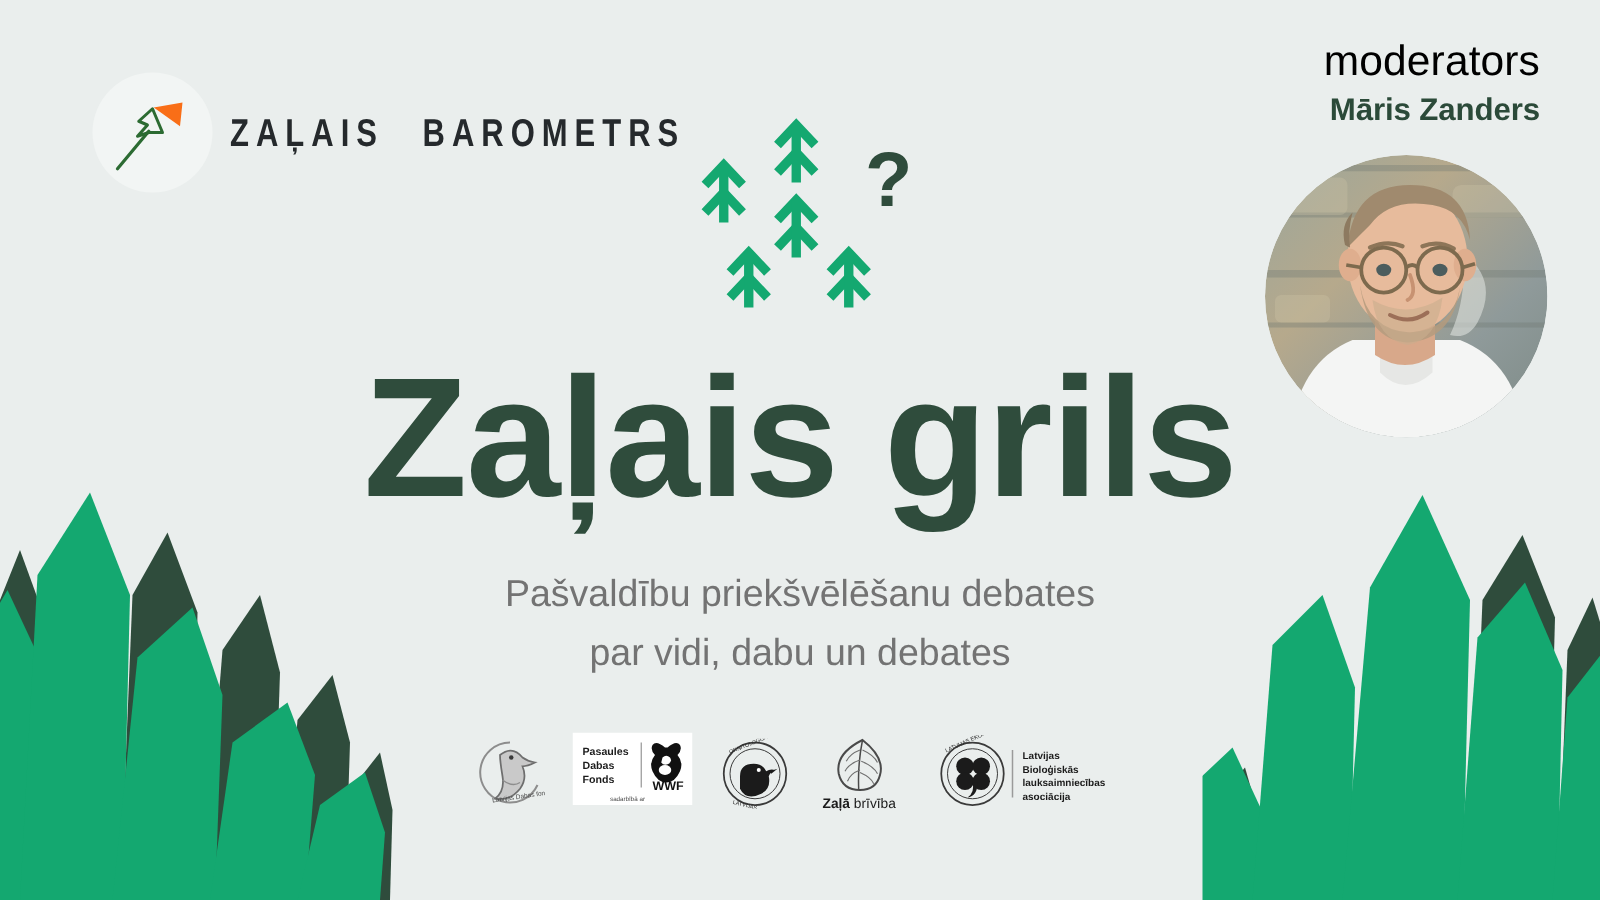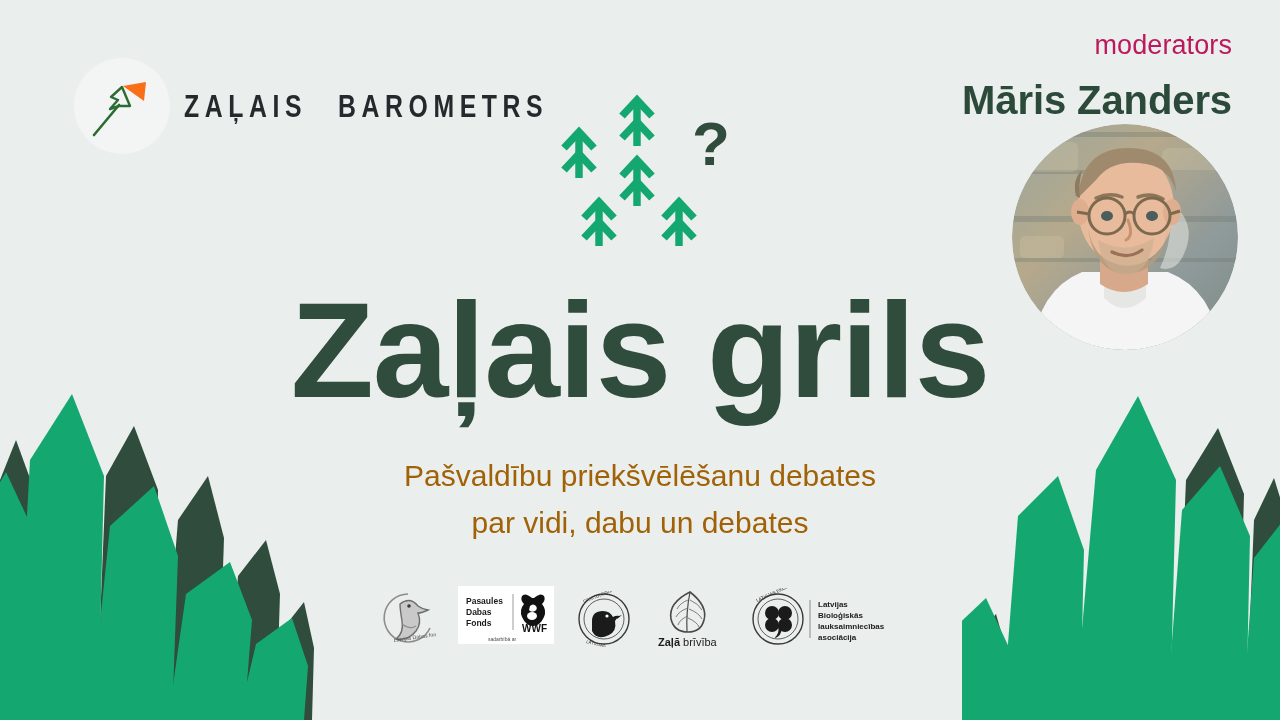--- a/index.html
+++ b/index.html
@@ -75,31 +75,31 @@
 
   
   #moderator {
     position: absolute;
     right: 48px;
     top: 30px;
     width: 310px;
     text-align: right;
   }
   #moderator-role {
-    font-size: 27px;
-    color: #be185d;
+    font-size: 34px;
+    color: #000000;
     letter-spacing: 0.1px;
     line-height: 1.15;
   }
   #moderator-name {
-    font-size: 40px;
+    font-size: 25px;
     font-weight: 700;
     color: #2b4a39;
     line-height: 1.2;
-    margin-top: 15px;
+    margin-top: 4px;
     letter-spacing: -0.1px;
   }
   #moderator-photo {
     position: absolute;
     right: 42px;
     top: 124px;
     width: 226px;
     height: 226px;
     border-radius: 50%;
     overflow: hidden;
@@ -121,21 +121,21 @@
     font-family: "Liberation Sans", sans-serif;
     margin-top: 20px;
   }
   #subtitle {
     position: absolute;
     left: 0;
     right: 0;
     top: 452px;
     text-align: center;
     font-size: 30px;
-    color: #a16207;
+    color: #737373;
     line-height: 1.58;
   }
   #subtitle .line { display: block; }
 
   
   #sponsors {
     position: absolute;
     left: 0;
     right: 0;
     top: 578px;

